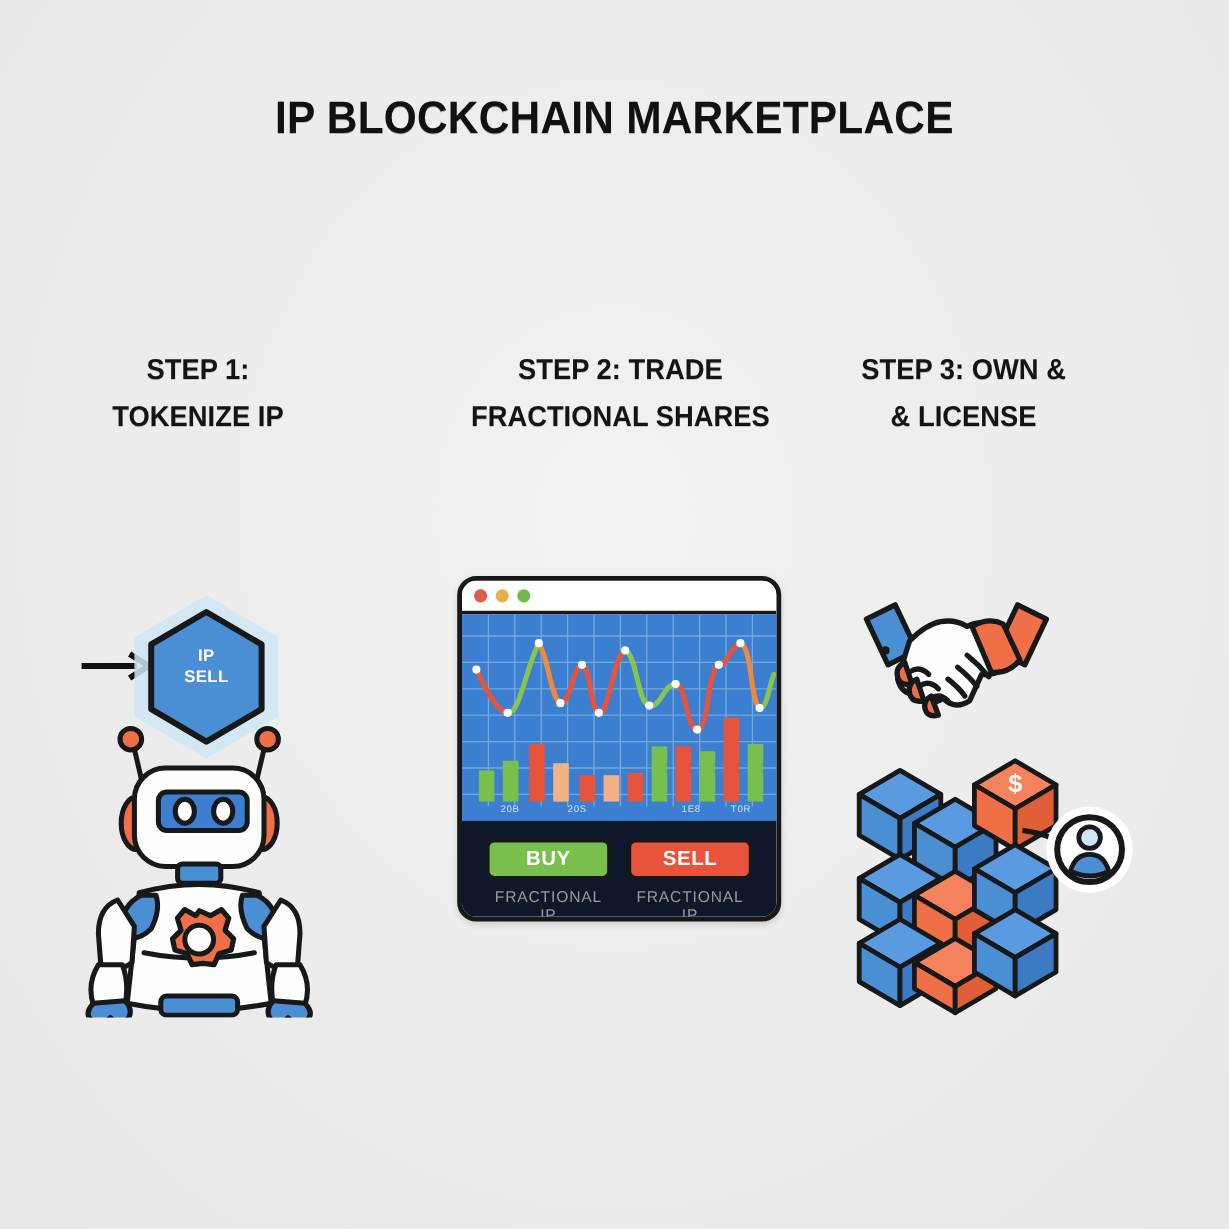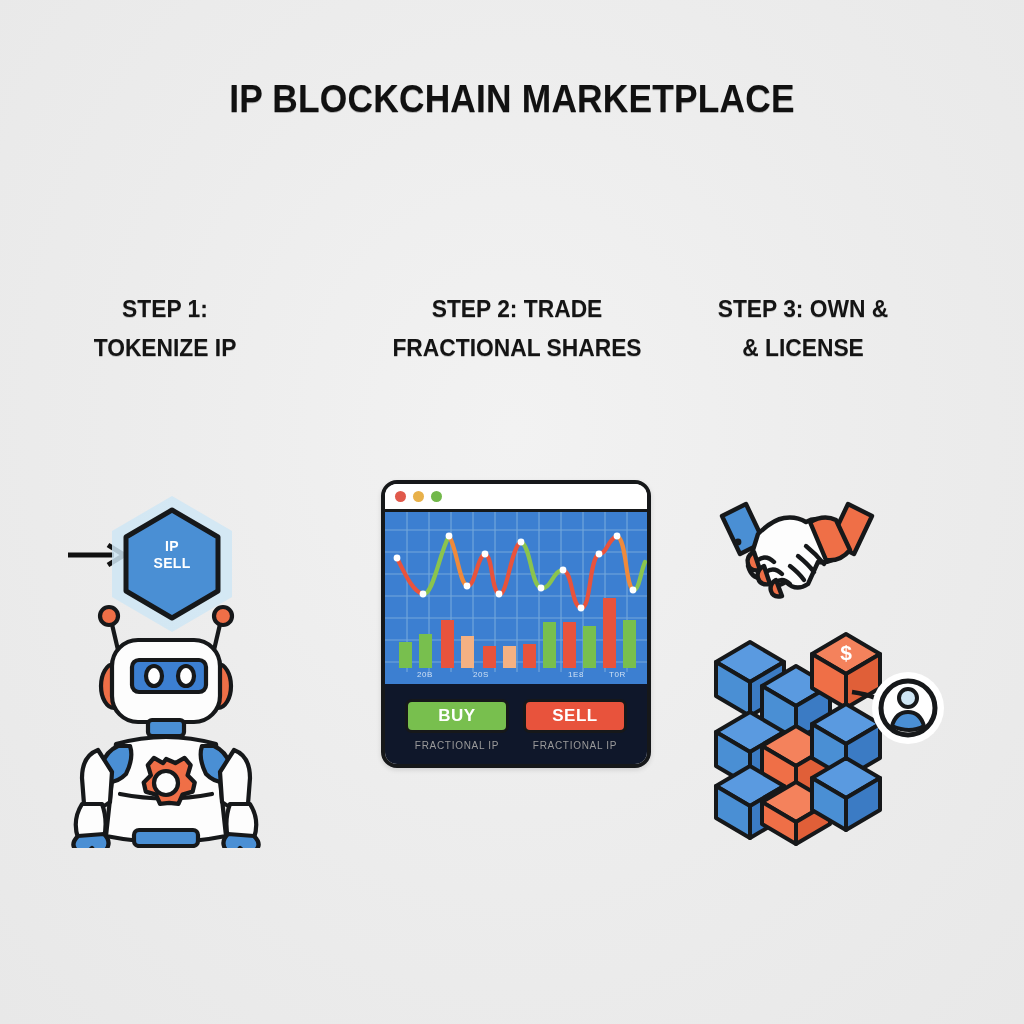--- a/index.html
+++ b/index.html
@@ -158,21 +158,21 @@
     display: flex;
     align-items: center;
     justify-content: center;
     box-sizing: border-box;
     cursor: pointer;
   }
   .btn-buy  { background: #78bf4e; }
   .btn-sell { background: #e8533c; }
   .action-cap {
     margin-top: 7px;
-    font-size: 10px;
+    font-size: 13px;
     color: #9a9a9a;
     letter-spacing: 0.7px;
   }
 
   
   .art-3 { position: relative; height: 470px; margin-top: 22px; }
   .handshake {
     position: absolute;
     left: 42px;
     top: 104px;

